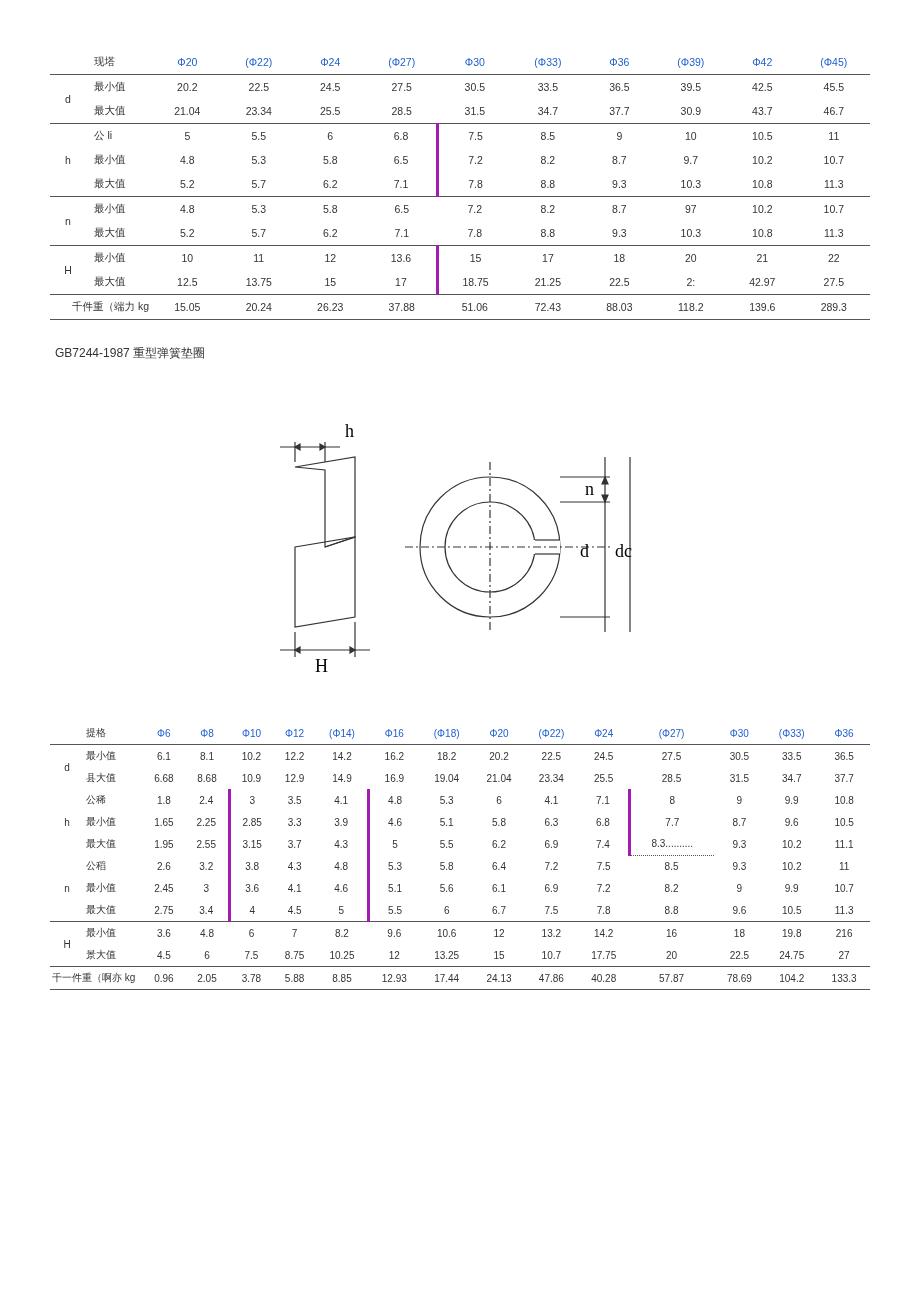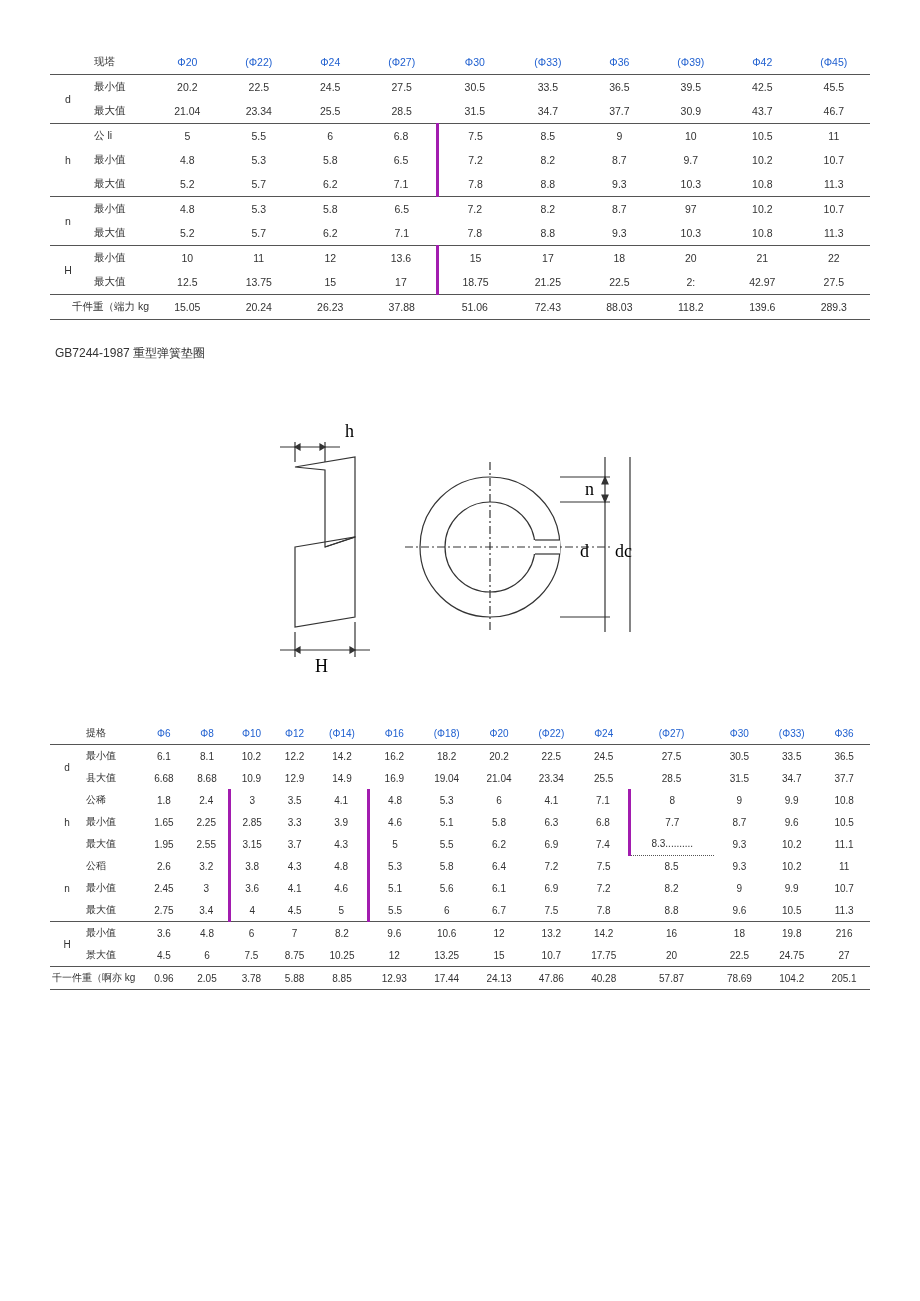--- a/index.html
+++ b/index.html
@@ -471,16 +471,16 @@
         <td>5.88</td>
         <td>8.85</td>
         <td>12.93</td>
         <td>17.44</td>
         <td>24.13</td>
         <td>47.86</td>
         <td>40.28</td>
         <td>57.87</td>
         <td>78.69</td>
         <td>104.2</td>
-        <td>205.1</td>
+        <td>133.3</td>
   </tr>
 </tbody>
   </table>
 
 </body></html>

